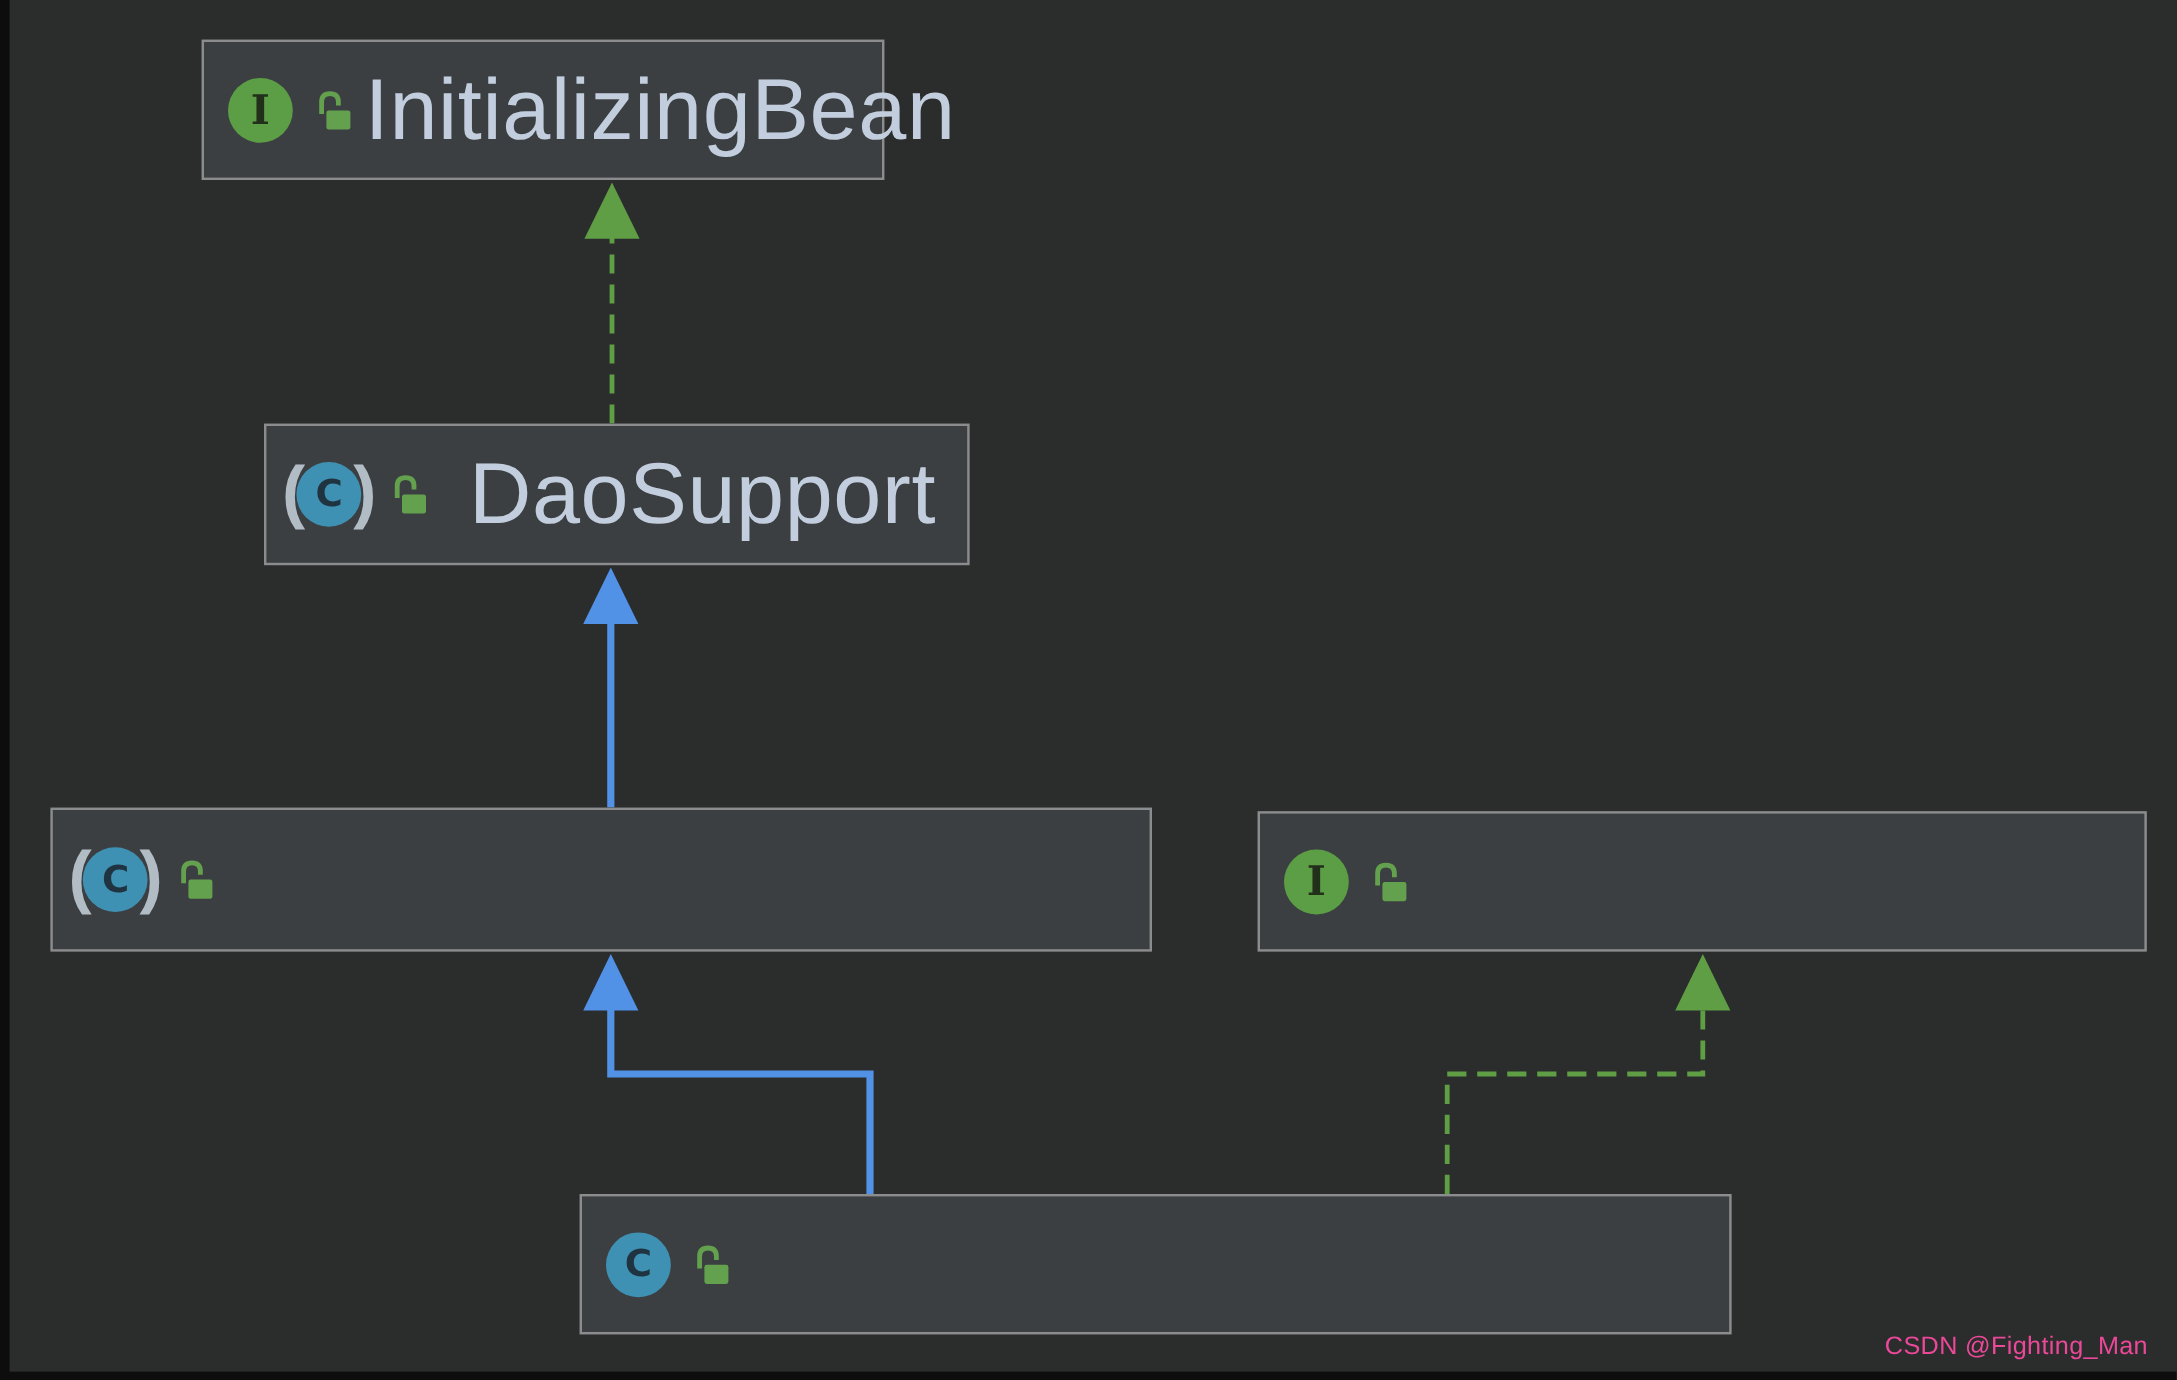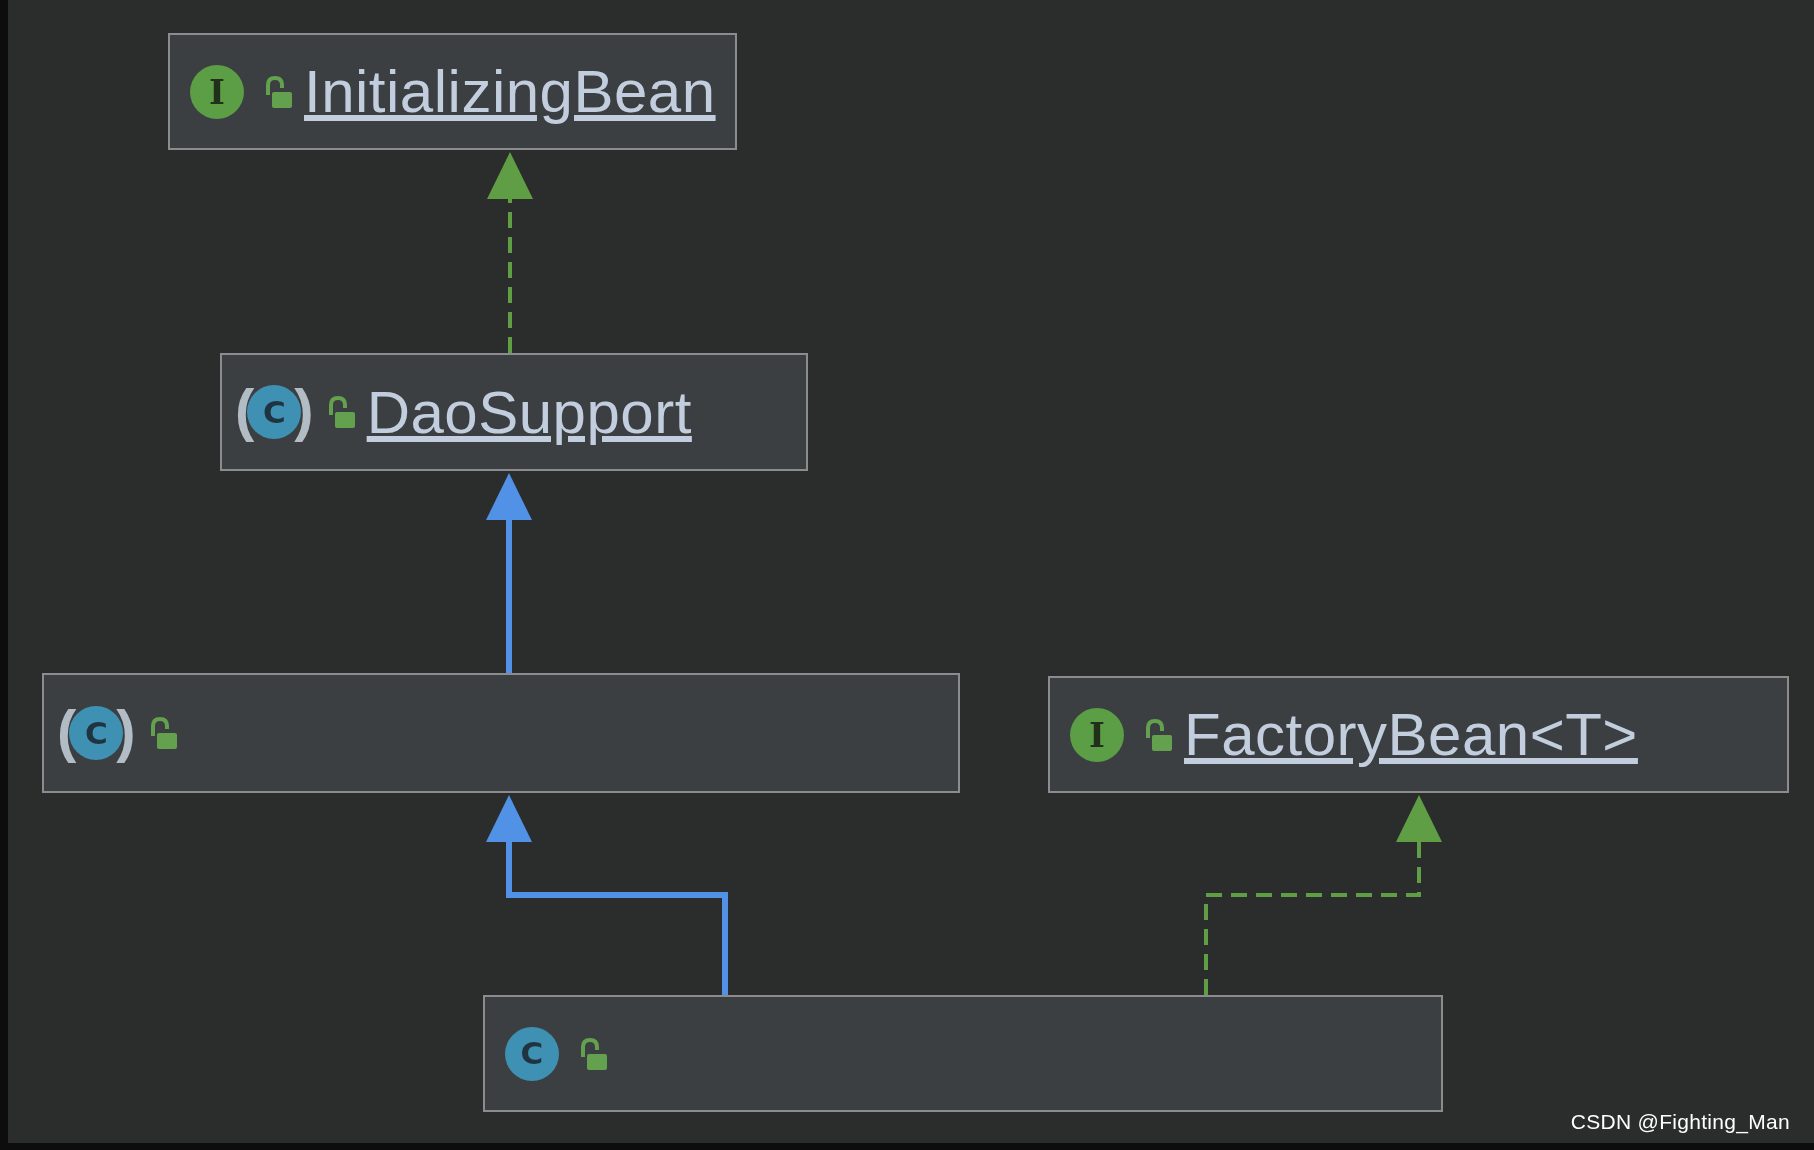--- a/index.html
+++ b/index.html
@@ -23,26 +23,26 @@
   .circle.blue{background:#3f91b4;}
   .glyph{font-weight:bold;line-height:1;}
   .glyph.i{font-family:"DejaVu Serif",serif;font-size:34px;color:#22301b;}
   .glyph.c{font-family:"DejaVu Sans",sans-serif;font-size:31px;color:#1f3440;}
   .paren{
     font-size:58px;font-weight:700;color:#b2bcc4;line-height:54px;
     margin:0 -7px;position:relative;top:-2px;
   }
   .lock{margin-left:16px;display:flex;align-items:center;flex:0 0 auto;}
   .label{
-    flex:1;text-align:left;font-size:60px;color:#c2cede;
-    white-space:nowrap;letter-spacing:0.5px;padding:0 8px;text-decoration:underline;
+    flex:1;text-align:right;font-size:72px;color:#c2cede;
+    white-space:nowrap;letter-spacing:0.5px;padding:0 8px;
   }
   #watermark{
     position:absolute;right:24px;bottom:16px;font-size:21px;
-    color:#ffffff;letter-spacing:0.3px;
+    color:#ec4899;letter-spacing:0.3px;
   }
   .edge-strip{position:absolute;background:#0d0d0d;}
   #left-strip{left:0;top:0;width:8px;height:100%;}
   #bottom-strip{left:0;bottom:0;width:100%;height:7px;}
 </style>
 </head>
 <body>
 
 <div id="stage">
   <svg id="edges-svg" xmlns="http://www.w3.org/2000/svg">
@@ -110,21 +110,20 @@
             <span class="glyph i">I</span>
           </span>
     </span>
 
     <span class="lock">
       <svg width="36" height="36" viewBox="0 0 36 36" xmlns="http://www.w3.org/2000/svg">
         <path class="lock-shackle" d="M8 21 V11 Q8 4 15 4 Q22 4 22 11 V14" fill="none" stroke-width="4" stroke="#64a14e"></path>
         <rect class="lock-body" x="12" y="18" width="20" height="16" rx="2" fill="#64a14e"></rect>
       </svg>
     </span>
-    <span class="label">FactoryBean&lt;T&gt;</span>
   </div>
       <div class="node" style="left: 483px; top: 995px; width: 960px; height: 117px;">
 
     <span class="node-icon">
       <span class="circle blue">
             <span class="glyph c">C</span>
           </span>
     </span>
 
     <span class="lock">

